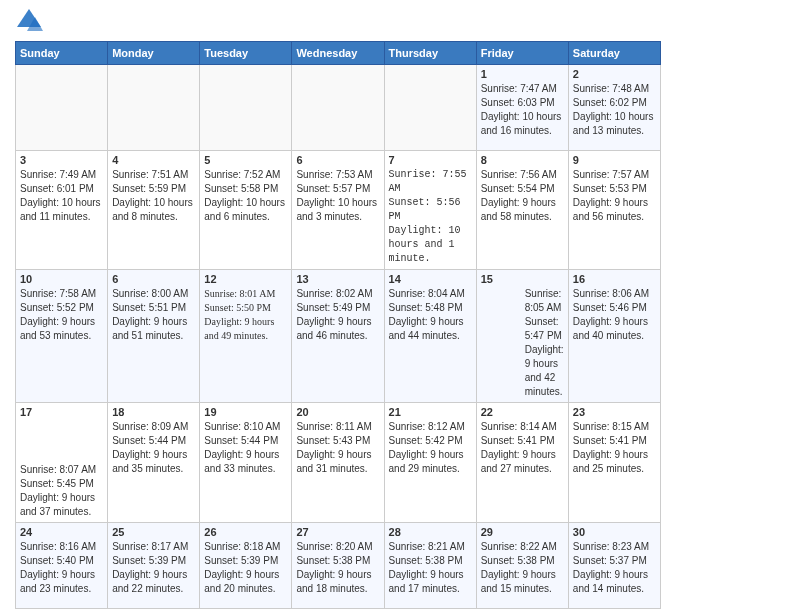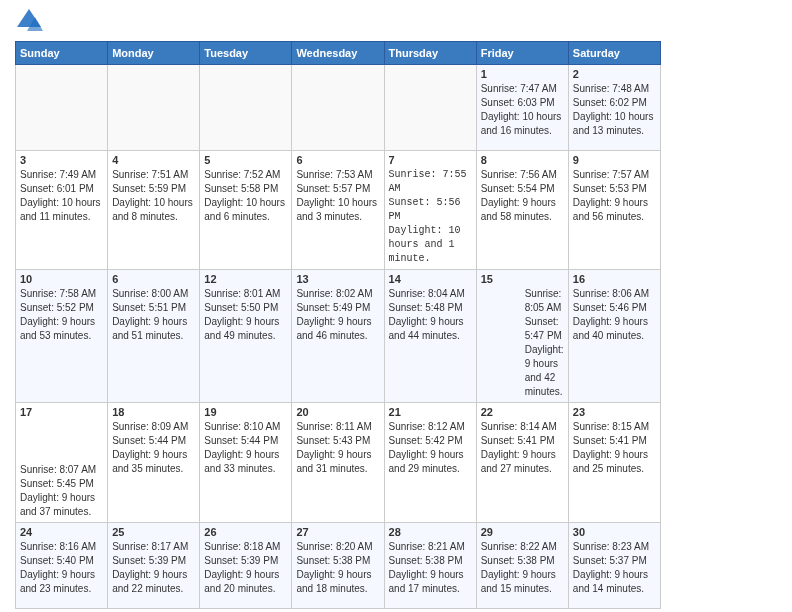--- a/index.html
+++ b/index.html
@@ -209,21 +209,21 @@
 Daylight: 9 hours and 53 minutes.</div>
           </td>
           <td>
             <span class="day-number">6</span>
             <div class="day-info" style="white-space: pre-line;">Sunrise: 8:00 AM
 Sunset: 5:51 PM
 Daylight: 9 hours and 51 minutes.</div>
           </td>
           <td>
             <span class="day-number">12</span>
-            <div class="day-info" style="white-space: pre-line;">Sunrise: 8:01 AM
+            <div class="day-info" style="white-space: pre-line; font-family: Liberation Serif, serif;">Sunrise: 8:01 AM
 Sunset: 5:50 PM
 Daylight: 9 hours and 49 minutes.</div>
           </td>
           <td>
             <span class="day-number">13</span>
             <div class="day-info" style="white-space: pre-line;">Sunrise: 8:02 AM
 Sunset: 5:49 PM
 Daylight: 9 hours and 46 minutes.</div>
           </td>
           <td>

